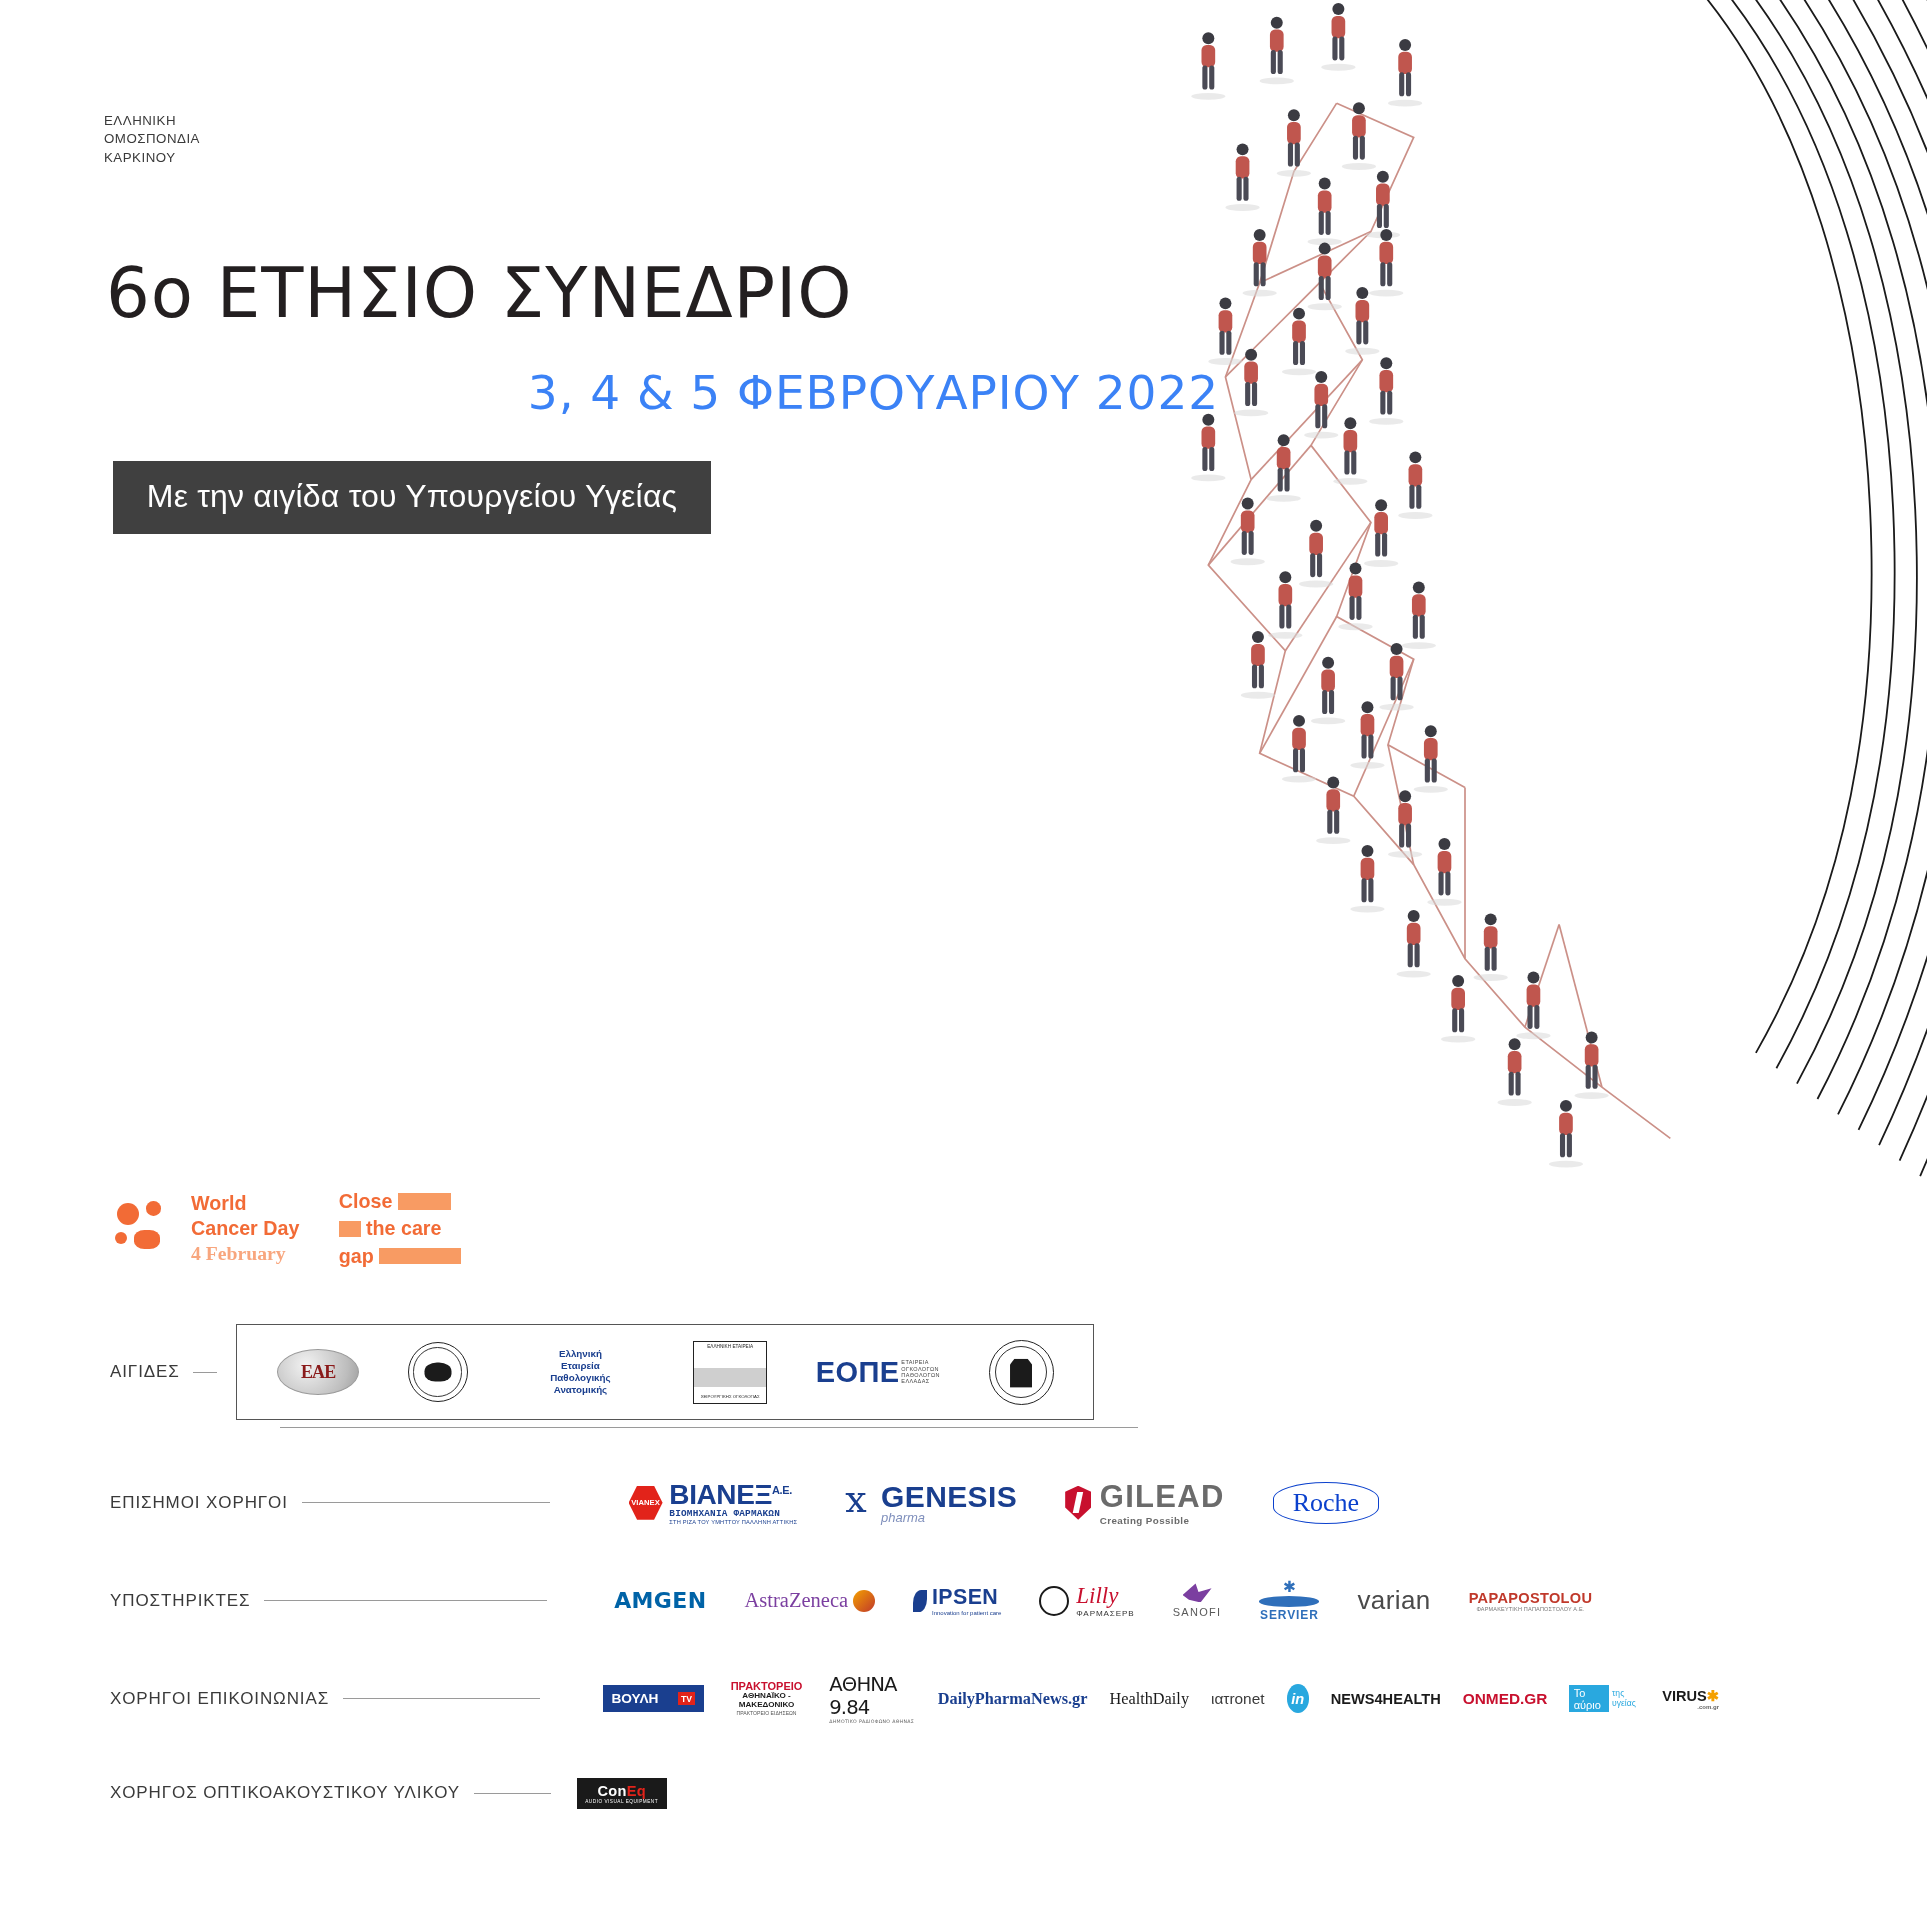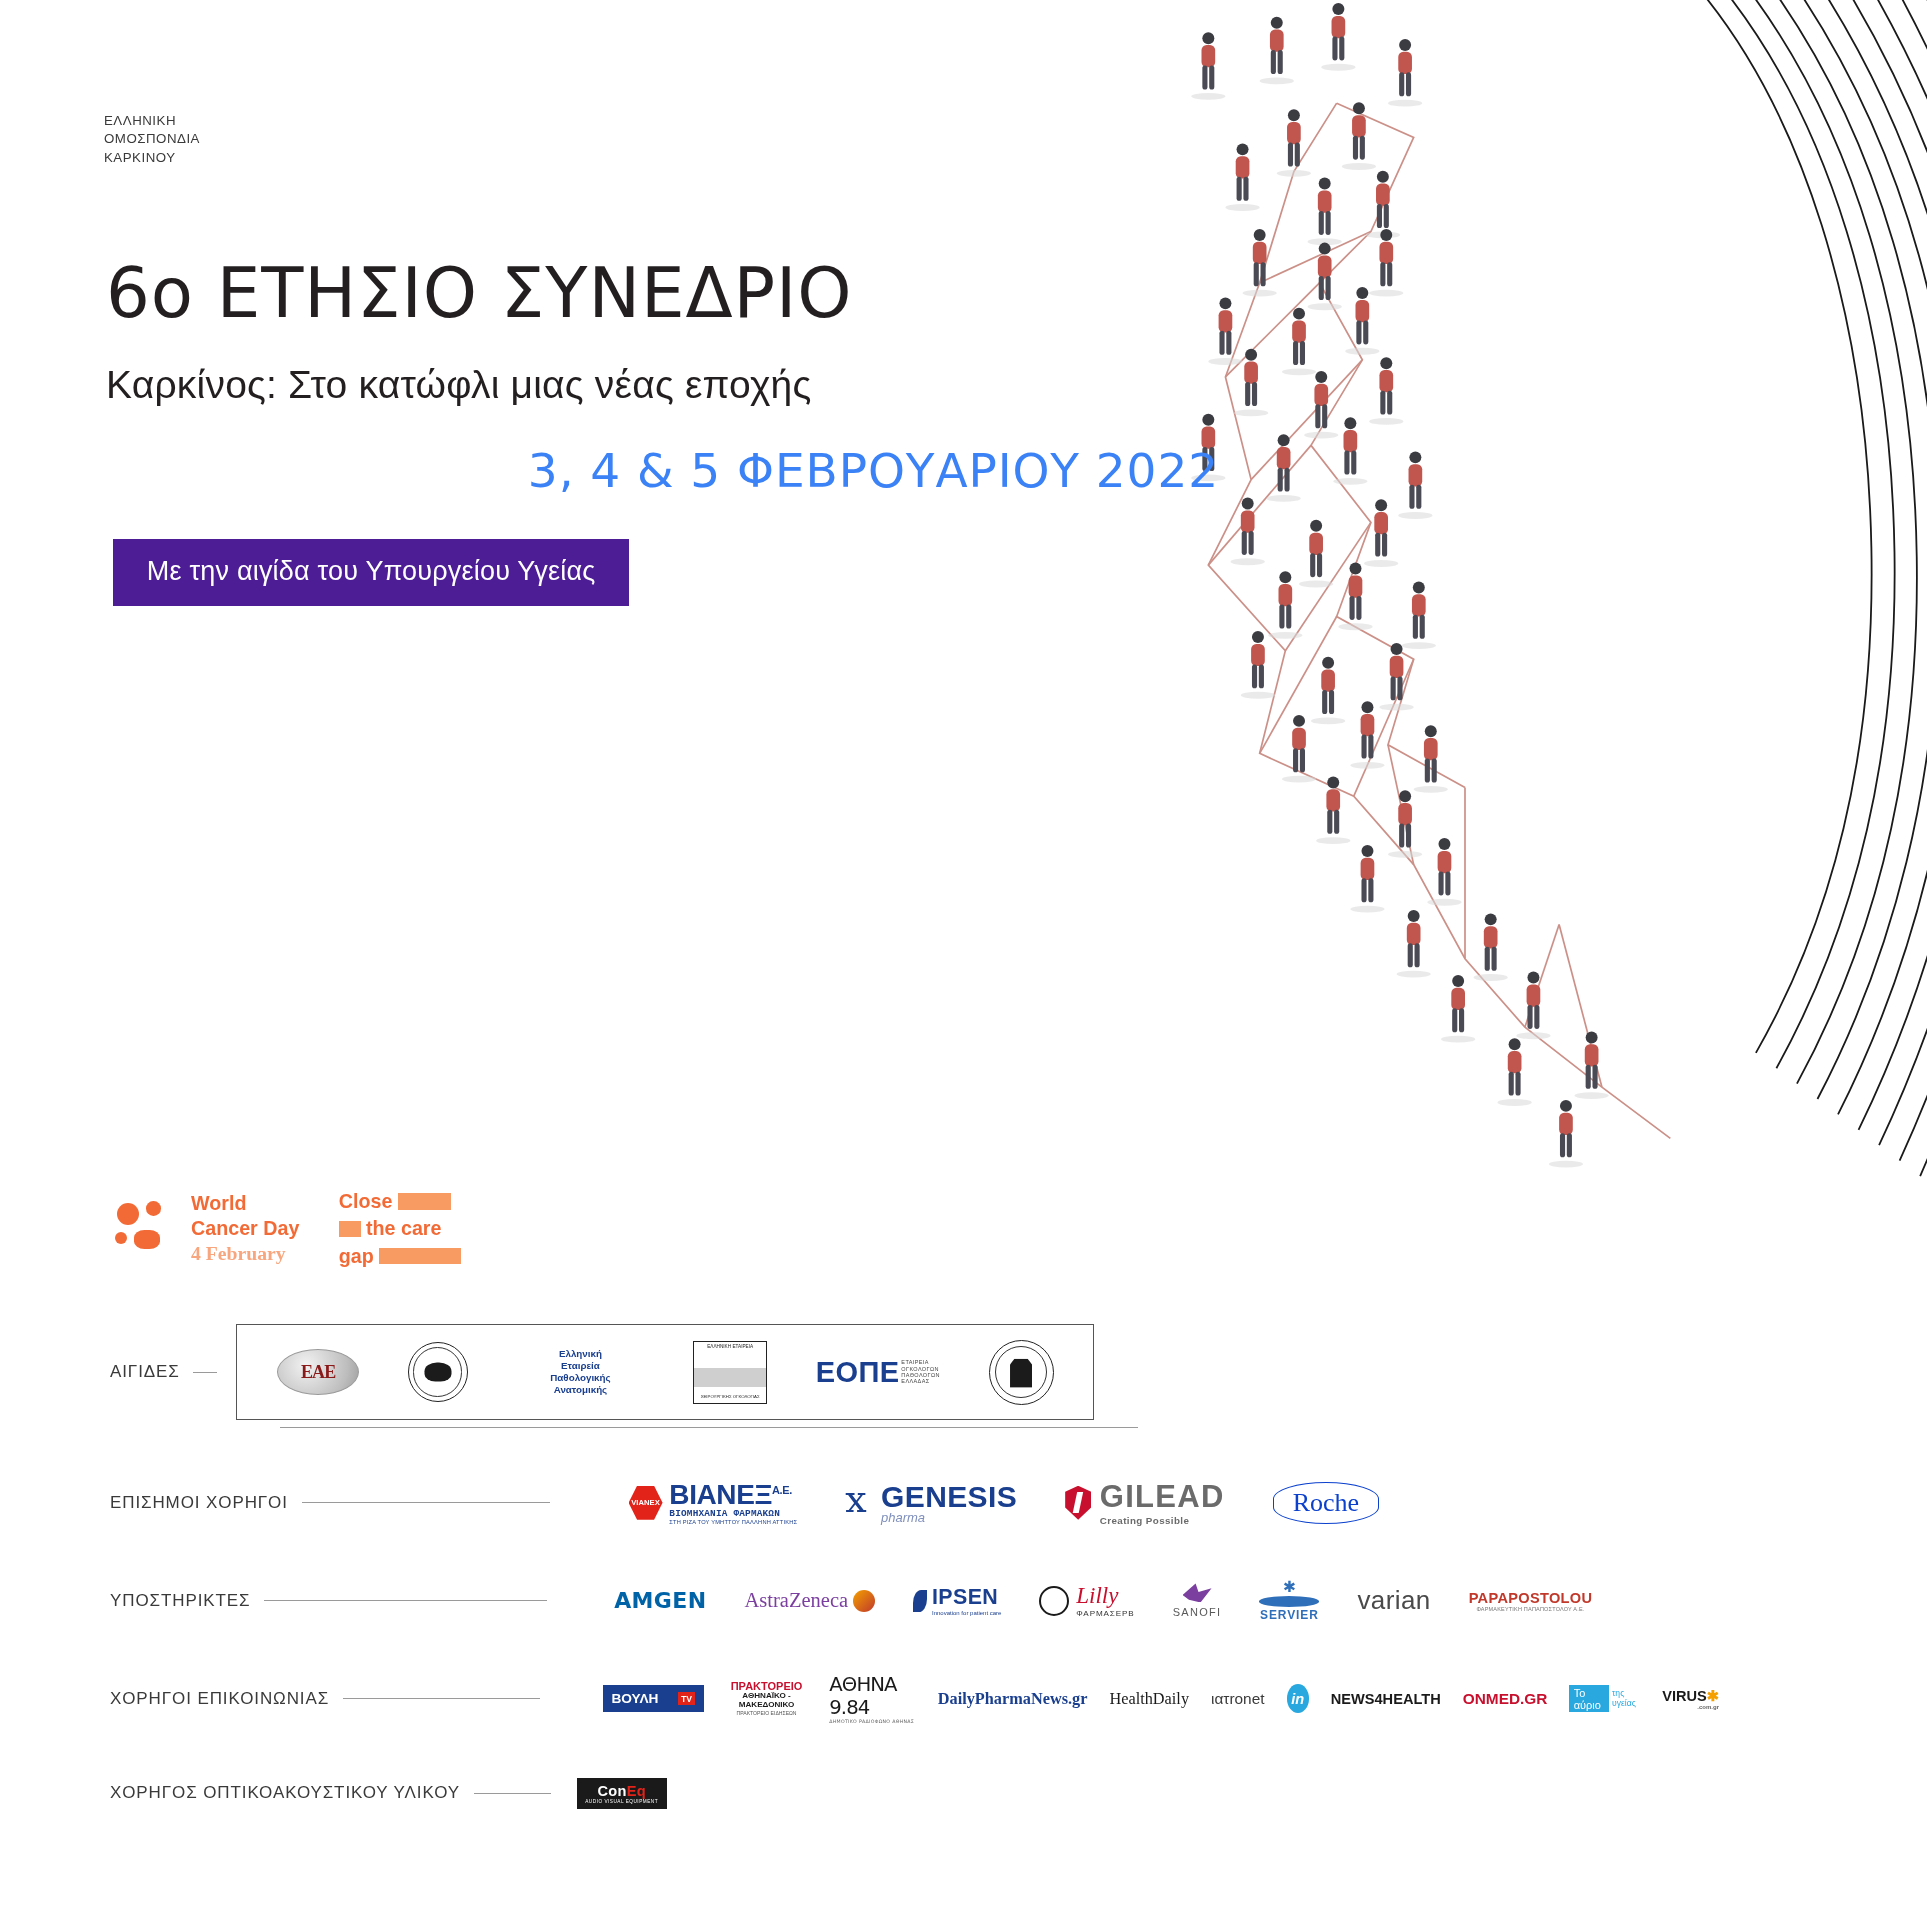--- a/index.html
+++ b/index.html
@@ -78,23 +78,23 @@
     font-weight: 400;
     letter-spacing: 0.9px;
     color: #3b82f6;
     font-family: "DejaVu Sans", sans-serif;
     text-align: right;
   }
   #auspices-badge {
     display: inline-block;
     margin-top: 41px;
     margin-left: 6.8px;
-    background: #4c1d95;
+    background: #404040;
     color: #ffffff;
-    font-size: 27px;
+    font-size: 32px;
     padding: 17px 34px 19px 34px;
     letter-spacing: 0.2px;
   }
 
   
   #wcd {
     position: absolute;
     left: 115px;
     top: 1190px;
     display: flex;
@@ -532,21 +532,20 @@
 </svg>
 
 <div id="logo-block">
   <div id="logo-sub" style="white-space:pre-line;">ΕΛΛΗΝΙΚΗ
 ΟΜΟΣΠΟΝΔΙΑ
 ΚΑΡΚΙΝΟΥ</div>
 </div>
 
 <div id="headline">
   <div id="title-main">6ο ΕΤΗΣΙΟ ΣΥΝΕΔΡΙΟ</div>
-  <div id="title-sub">Καρκίνος: Στο κατώφλι μιας νέας εποχής</div>
   <div id="title-dates">3, 4 &amp; 5 ΦΕΒΡΟΥΑΡΙΟΥ 2022</div>
   <div id="auspices-badge">Με την αιγίδα του Υπουργείου Υγείας</div>
 </div>
 
 <div id="wcd">
   <div id="wcd-dots">
       <i></i>
       <i></i>
       <i></i>
       <i></i>

